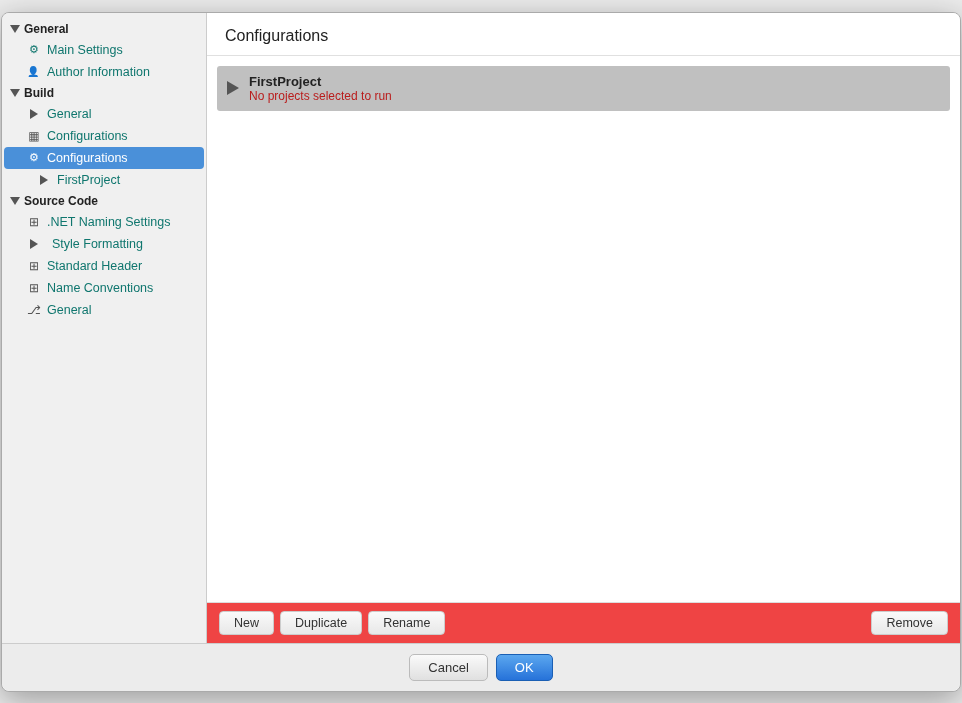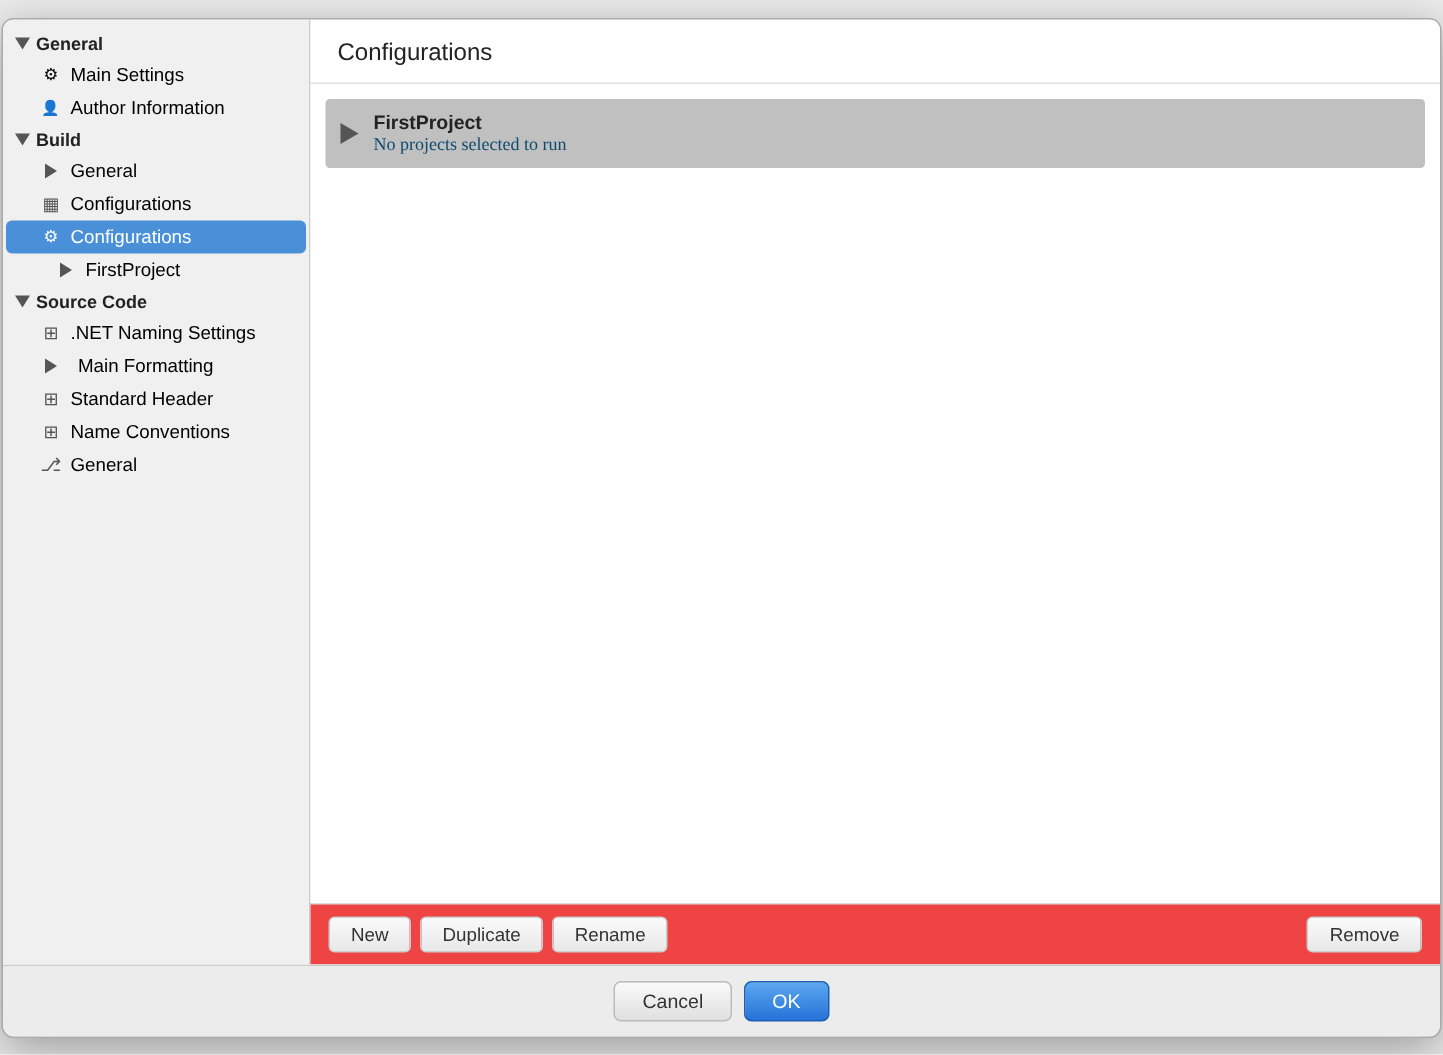--- a/index.html
+++ b/index.html
@@ -87,21 +87,21 @@
       align-items: center;
       justify-content: center;
       font-size: 9px;
       color: #555;
     }
     .sidebar-item {
       display: flex;
       align-items: center;
       padding: 3px 8px 3px 22px;
       font-size: 12.5px;
-      color: #000000;
+      color: #0f766e;
       cursor: pointer;
       user-select: none;
       border-radius: 4px;
       margin: 0 2px;
     }
     .sidebar-item.active {
       background: #4a90d9;
       color: white;
     }
     .sidebar-item .item-icon {
@@ -152,22 +152,21 @@
       margin-right: 10px;
       flex-shrink: 0;
     }
     .config-item .config-name {
       font-weight: 600;
       font-size: 13px;
       color: #222;
     }
     .config-item .config-desc {
       font-size: 12px;
-      color: #0c4a6e;
-      font-family: Liberation Serif, serif;
+      color: #b91c1c;
     }
     .content-toolbar {
       display: flex;
       align-items: center;
       padding: 8px 12px;
       border-top: 1px solid #ddd;
       background: #ef4444;
       gap: 6px;
     }
     .toolbar-btn {
@@ -291,21 +290,21 @@
         <span>Source Code</span>
       </div>
       <div class="sidebar-item">
         <span class="item-icon grid2-icon"></span>
         <span>.NET Naming Settings</span>
       </div>
       <div class="sidebar-item">
         <span class="item-icon">
             <span class="triangle-right" style="border-left-color:#555;"></span>
           </span>
-        <span style="margin-left:5px;">Main Formatting</span>
+        <span style="margin-left:5px;">Style Formatting</span>
       </div>
       <div class="sidebar-item">
         <span class="item-icon grid2-icon"></span>
         <span>Standard Header</span>
       </div>
       <div class="sidebar-item">
         <span class="item-icon grid2-icon"></span>
         <span>Name Conventions</span>
       </div>
 

